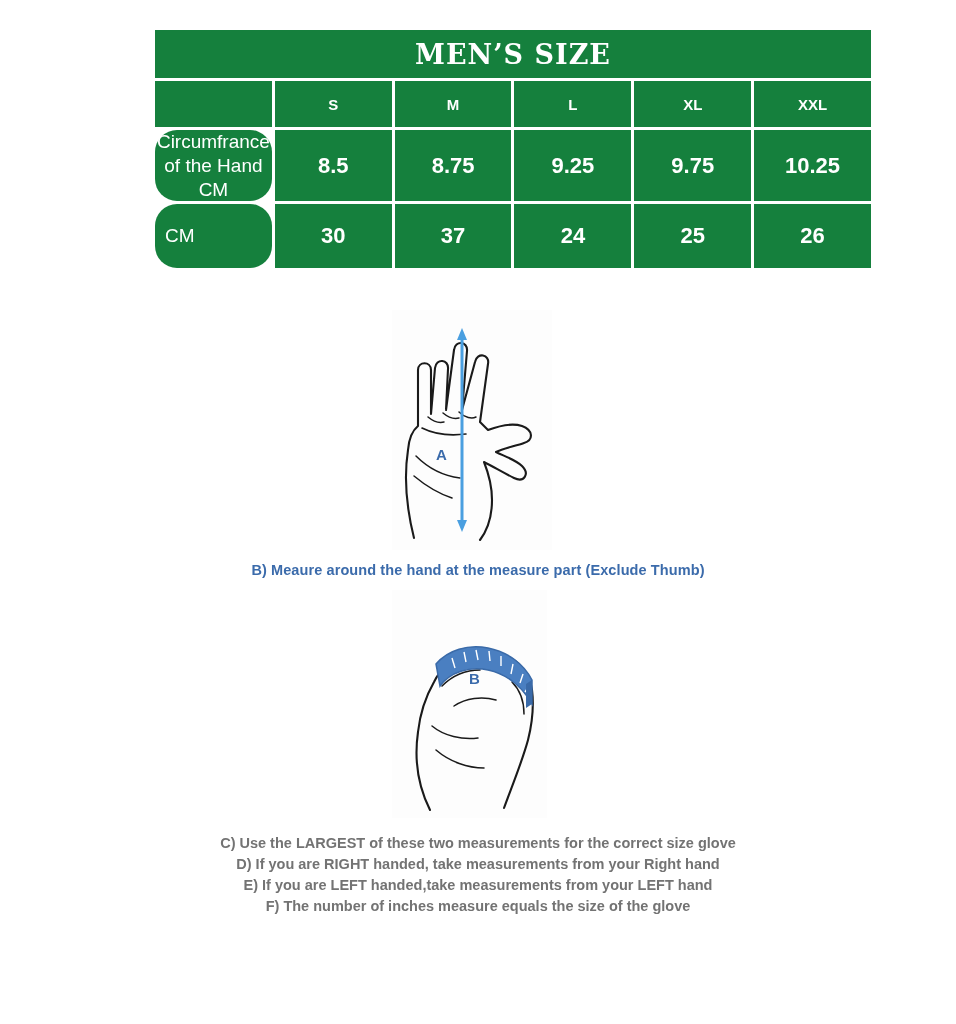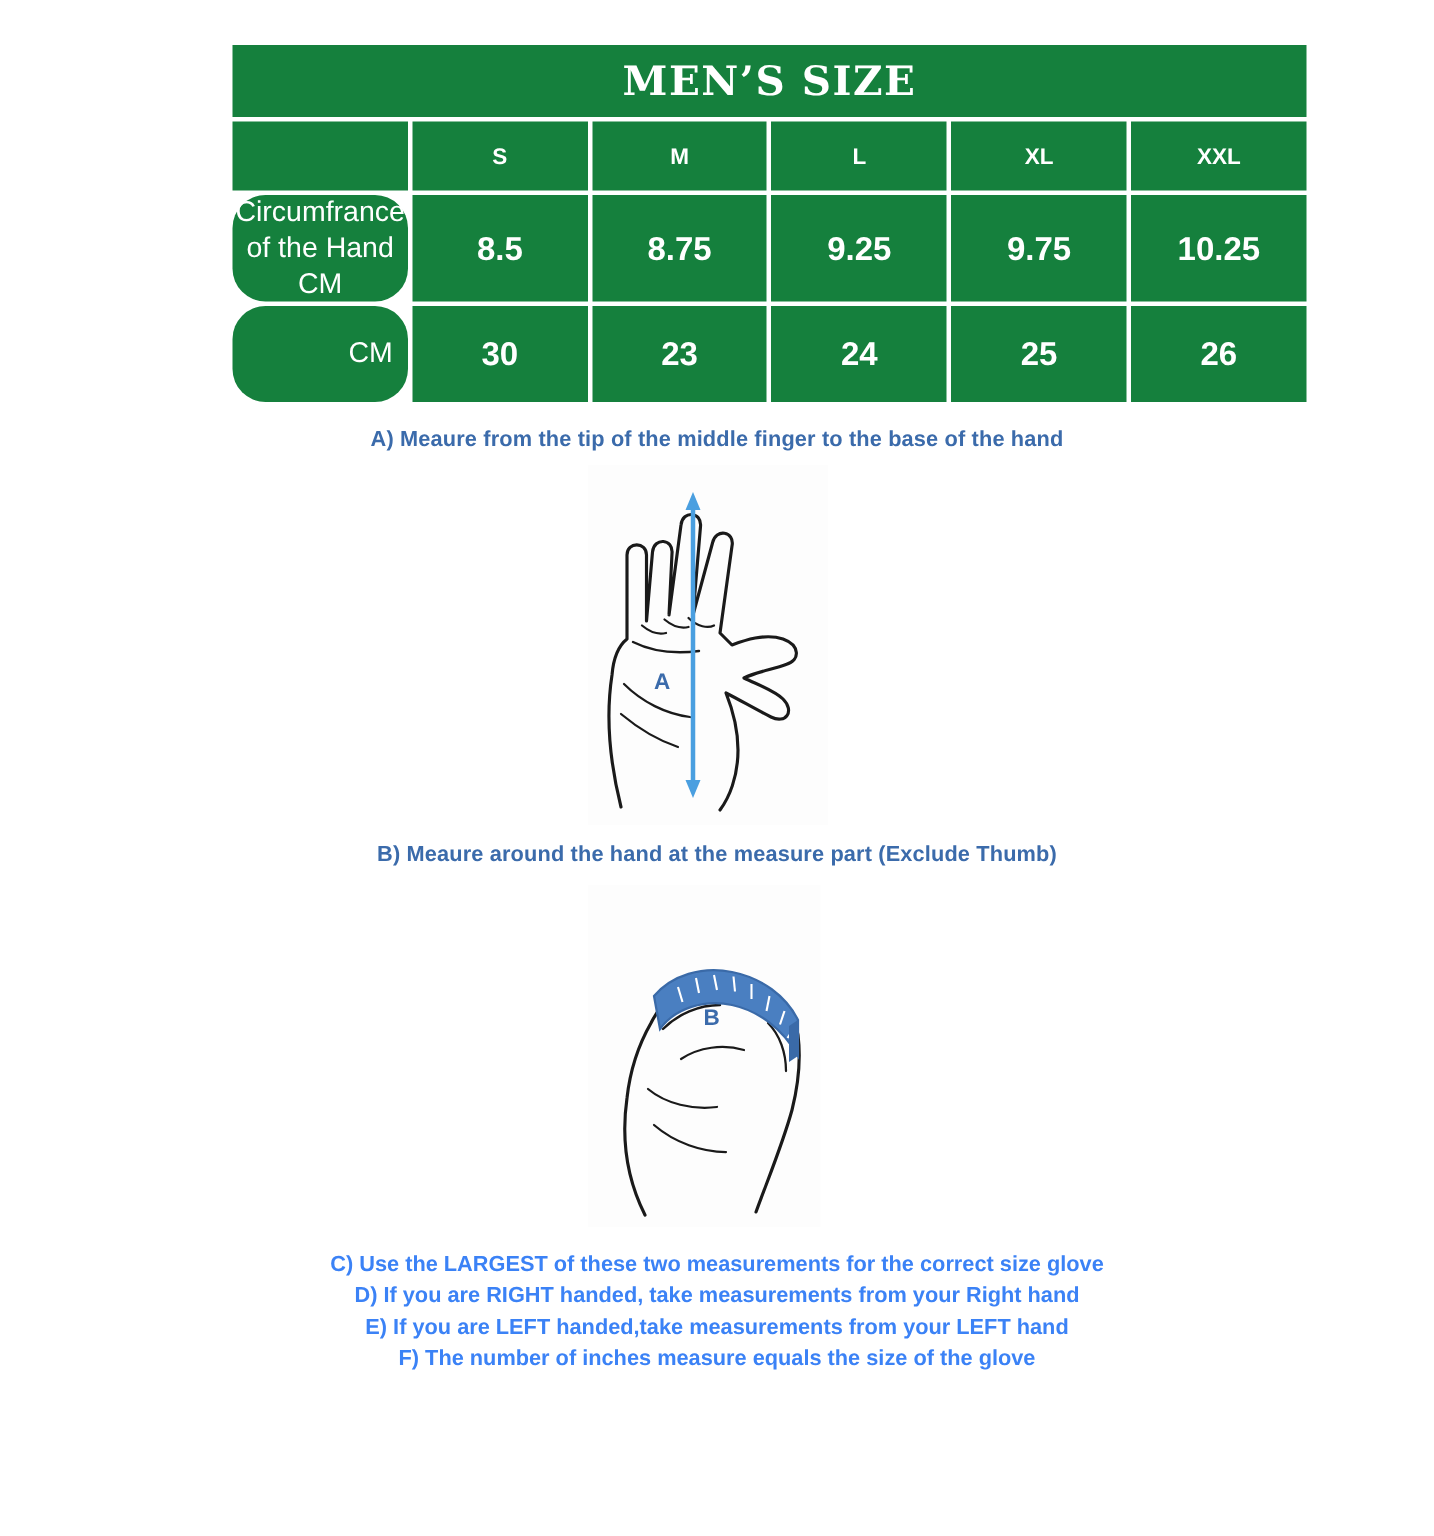--- a/index.html
+++ b/index.html
@@ -59,21 +59,21 @@
   td.rowlabel {
     font-size: 19px;
     font-weight: normal;
     text-align: left;
     padding: 6px 10px 6px 12px;
     line-height: 1.25;
     height: 68px;
     border-radius: 22px;
   }
   td.rowlabel.center {
-    text-align: right;
+    text-align: left;
     padding: 6px 10px;
     height: 52px;
   }
   td.val {
     font-size: 22px;
     font-weight: bold;
     height: 68px;
   }
   td.val.small-row {
     height: 52px;
@@ -91,21 +91,21 @@
   }
   #cap-a { top: 285px; }
   #cap-b { top: 562px; }
 
   .notes {
     position: absolute;
     top: 833px;
     width: 956px;
     text-align: center;
     font-size: 14.5px;
-    color: #3b82f6;
+    color: #737373;
     font-weight: bold;
     line-height: 21px;
   }
   .notes div { white-space: nowrap; }
 
   
   .fig {
     position: absolute;
     background: #fdfdfd;
   }
@@ -144,30 +144,29 @@
           <td class="rowlabel">Circumfrance of the Hand CM</td>
           <td class="val">8.5</td>
           <td class="val">8.75</td>
           <td class="val">9.25</td>
           <td class="val">9.75</td>
           <td class="val">10.25</td>
         </tr>
         <tr>
           <td class="rowlabel center">CM</td>
           <td class="val small-row">30</td>
-          <td class="val small-row">23</td>
+          <td class="val small-row">37</td>
           <td class="val small-row">24</td>
           <td class="val small-row">25</td>
           <td class="val small-row">26</td>
         </tr>
       </tbody>
     </table>
   </div>
 
-  <div class="caption" id="cap-a">A) Meaure from the tip of the middle finger to the base of the hand</div>
 
   <div class="fig" id="fig-a">
     <svg width="160" height="240" viewBox="0 0 160 240">
       <g fill="none" stroke="#1a1a1a" stroke-width="2.1" stroke-linejoin="round" stroke-linecap="round">
 
         <path d="M22 228
                  C 14 196, 12 166, 16 140
                  C 17 128, 21 120, 26 116
                  L 26 60
                  C 26 51, 39 51, 39 60

